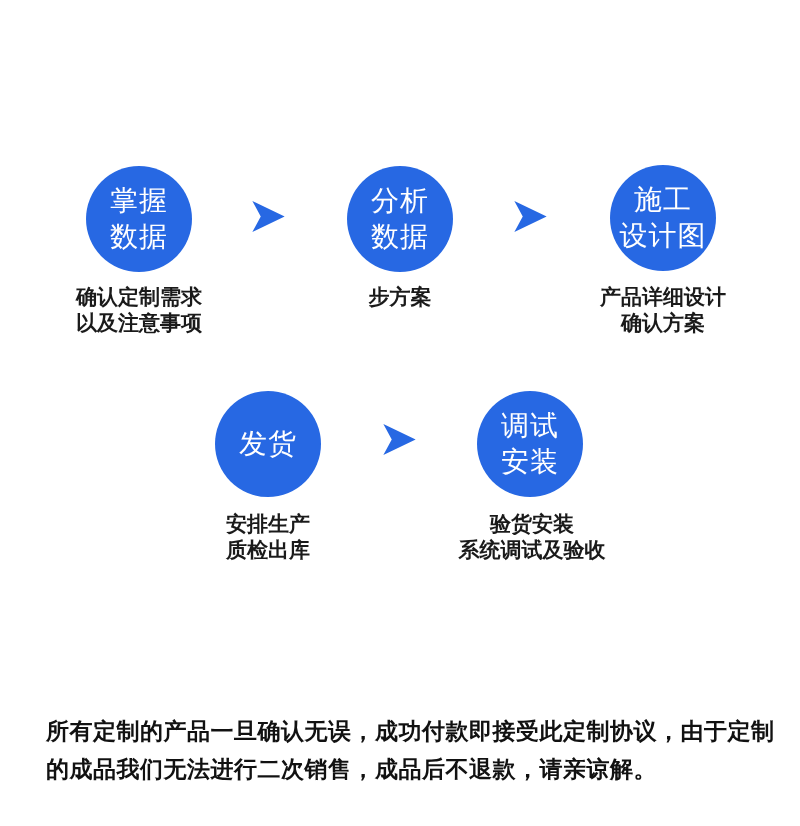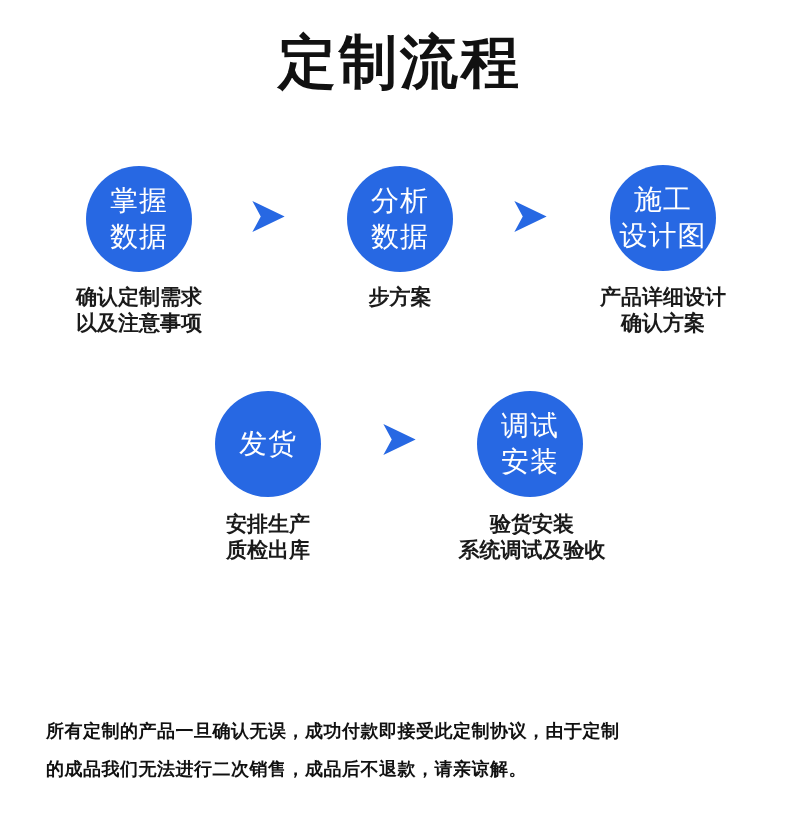--- a/index.html
+++ b/index.html
@@ -33,30 +33,29 @@
     white-space:nowrap;
   }
   .notice-badge {
     position:absolute; left:45px; top:628px; width:218px; height:59px;
     border-radius:30px; background:var(--accent); color:#ffffff;
     display:flex; align-items:center; justify-content:center;
     font-size:36px; font-weight:600; letter-spacing:2px;
   }
   .notice-text {
     position:absolute; left:46px; top:712px; width:745px;
-    font-size:18px; font-weight:600; color:var(--ink); line-height:38px;
+    font-size:23px; font-weight:600; color:var(--ink); line-height:38px;
     letter-spacing:0.5px;
   }
 </style>
 </head>
 <body>
 
 <div class="canvas">
 
-  <div class="title">定制流程</div>
 
   <div class="circle" style="left:86px; top:166px;">
     <span>掌握</span>
     <span>数据</span>
   </div>
 
   <svg class="arrow" style="left:252px; top:201px;" viewBox="0 0 100 96">
     <polygon points="0,0 100,48 0,96 26,48" fill="currentColor"></polygon>
   </svg>
 

